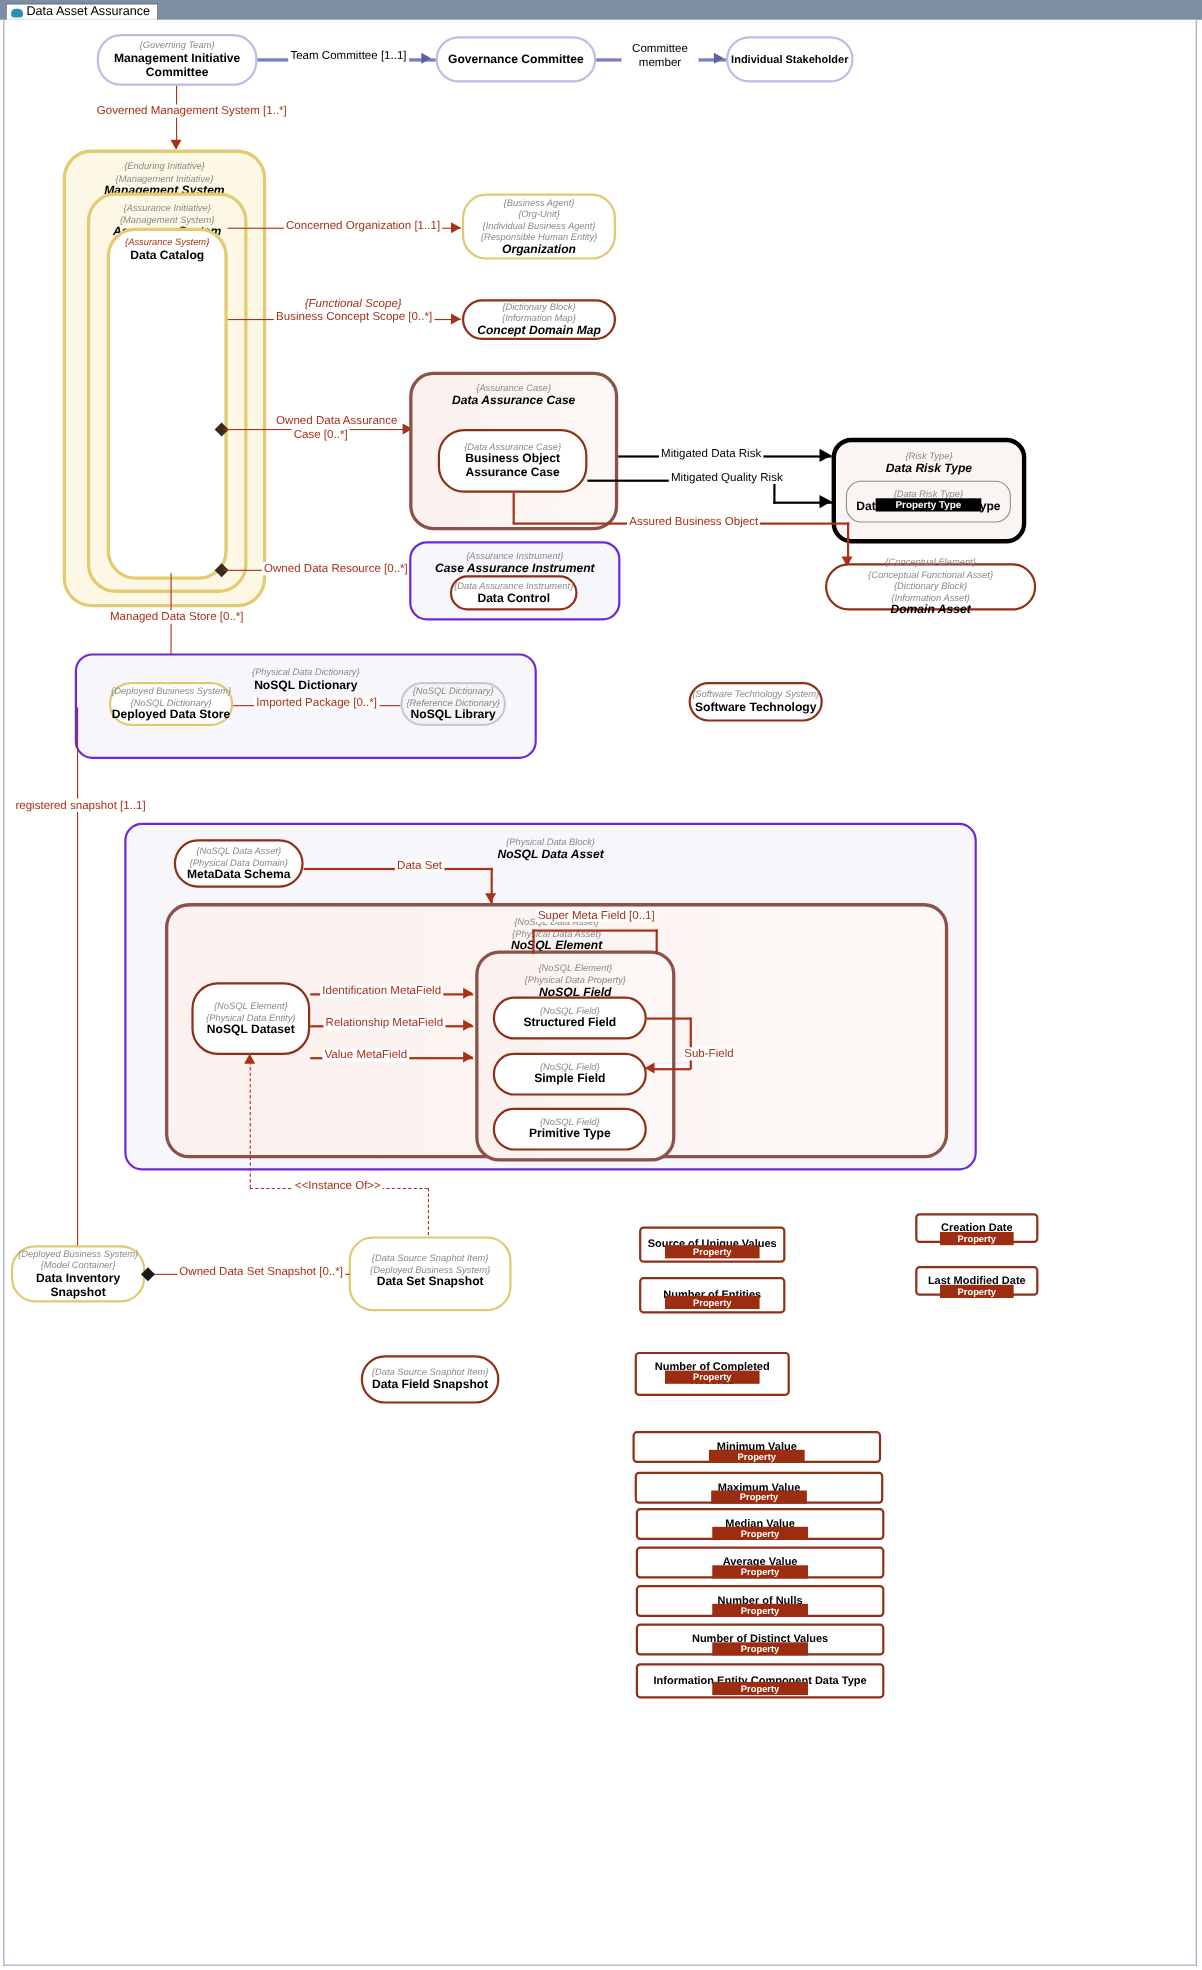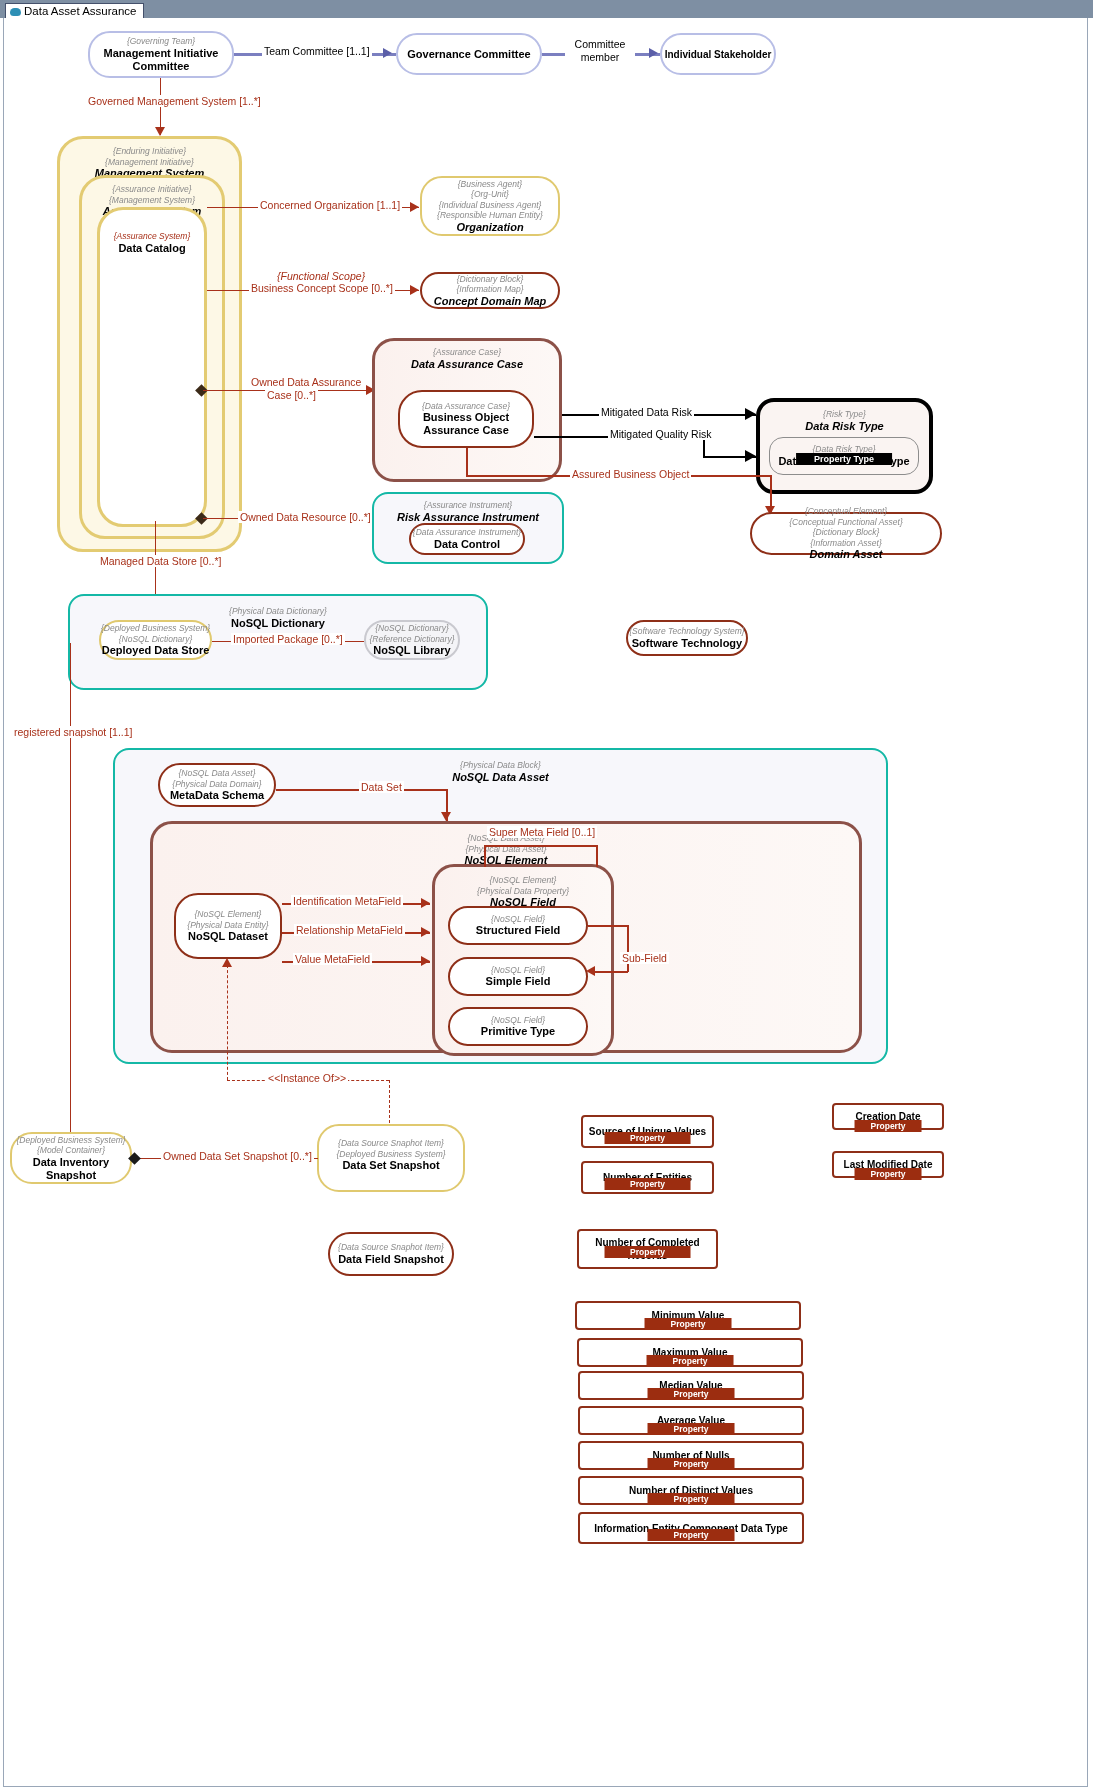--- a/index.html
+++ b/index.html
@@ -23,21 +23,21 @@
   .nm.ital{font-style:italic;}
   .nm.sm{font-size:10px;}
 
   
   .v-blue{border:2px solid #b8bee6;border-radius:22px;background:#ffffff;}
   .v-gold{border:3px solid #e3cb72;border-radius:26px;background:#fdf8e6;}
   .v-gold-thin{border:2px solid #e0c96f;border-radius:22px;background:#ffffff;}
   .v-goldbox{border:2px solid #e3cb72;border-radius:16px;background:#fdf8e6;}
   .v-red{border:2.5px solid #8e2f18;border-radius:24px;background:#ffffff;}
   .v-redgrp{border:3px solid #8c5148;border-radius:22px;background:linear-gradient(90deg,#fbf1ee,#fdf8f6);}
-  .v-grey{border:2px solid #14b8a6;border-radius:16px;background:#f7f7fb;align-items:center;}
+  .v-grey{border:2px solid #6d28d9;border-radius:16px;background:#f7f7fb;align-items:center;}
   .v-greyn{border:2px solid #c9c9cf;border-radius:22px;background:#ffffff;}
   .v-black{border:4px solid #000;border-radius:18px;background:#faf4f2;}
   .v-blackin{border:1.5px solid #8d8d8d;border-radius:14px;background:#faf4f2;}
   .v-prop{border:2px solid #8e2f18;border-radius:4px;background:#ffffff;}
 
   
   .prop-hdr{position:absolute;top:-9px;left:50%;transform:translateX(-50%);
             background:#9c2d10;color:#fff;font-size:8.5px;font-weight:bold;line-height:12px;
             padding:0 26px;white-space:nowrap;margin-top:24px;}
   .prop-hdr.black{background:#000;padding:0 18px;font-size:9px;}
@@ -113,21 +113,21 @@
     <div class="stereo">{Management Initiative}</div>
     <div class="nm ital">Management System</div>
   </div>
 
   <div class="node v-gold" style="left:79px;top:175px;width:146px;height:364px;justify-content:flex-start;padding-top:6px;">
     <div class="stereo">{Assurance Initiative}</div>
     <div class="stereo">{Management System}</div>
     <div class="nm ital">Assurance System</div>
   </div>
 
-  <div class="node v-gold" style="left:97px;top:207px;width:110px;height:320px;justify-content:flex-start;padding-top:21px;background:#ffffff;">
+  <div class="node v-gold" style="left:97px;top:207px;width:110px;height:320px;justify-content:flex-start;padding-top:5px;background:#ffffff;">
     <div class="stereo red">{Assurance System}</div>
     <div class="nm">Data Catalog</div>
   </div>
 
   <div class="ln h" style="left:207px;top:207px;width:212px;"></div>
   <div class="arrow ar-r" style="left:410px;top:202px;"></div>
   <div class="lbl" style="left:258px;top:199px;">Concerned Organization [1..1]</div>
 
   <div class="node v-gold-thin" style="left:420px;top:176px;width:140px;height:60px;">
     <div class="stereo">{Business Agent}</div>
@@ -198,21 +198,21 @@
     <div class="nm ital">Domain Asset</div>
   </div>
 
   <div class="diamond" style="left:197px;top:514px;"></div>
   <div class="ln h" style="left:203px;top:518px;width:168px;"></div>
   <div class="arrow ar-r" style="left:364px;top:513px;"></div>
   <div class="lbl" style="left:238px;top:511px;">Owned Data Resource [0..*]</div>
 
   <div class="node v-grey" style="left:372px;top:492px;width:192px;height:72px;justify-content:flex-start;padding-top:6px;">
     <div class="stereo">{Assurance Instrument}</div>
-    <div class="nm ital">Risk Assurance Instrument</div>
+    <div class="nm ital">Case Assurance Instrument</div>
   </div>
   <div class="node v-red" style="left:409px;top:523px;width:116px;height:32px;">
     <div class="stereo">{Data Assurance Instrument}</div>
     <div class="nm">Data Control</div>
   </div>
 
   <div class="ln v" style="left:155px;top:521px;height:121px;"></div>
   <div class="arrow ar-d" style="left:150px;top:634px;"></div>
   <div class="lbl" style="left:98px;top:555px;">Managed Data Store [0..*]</div>
 

